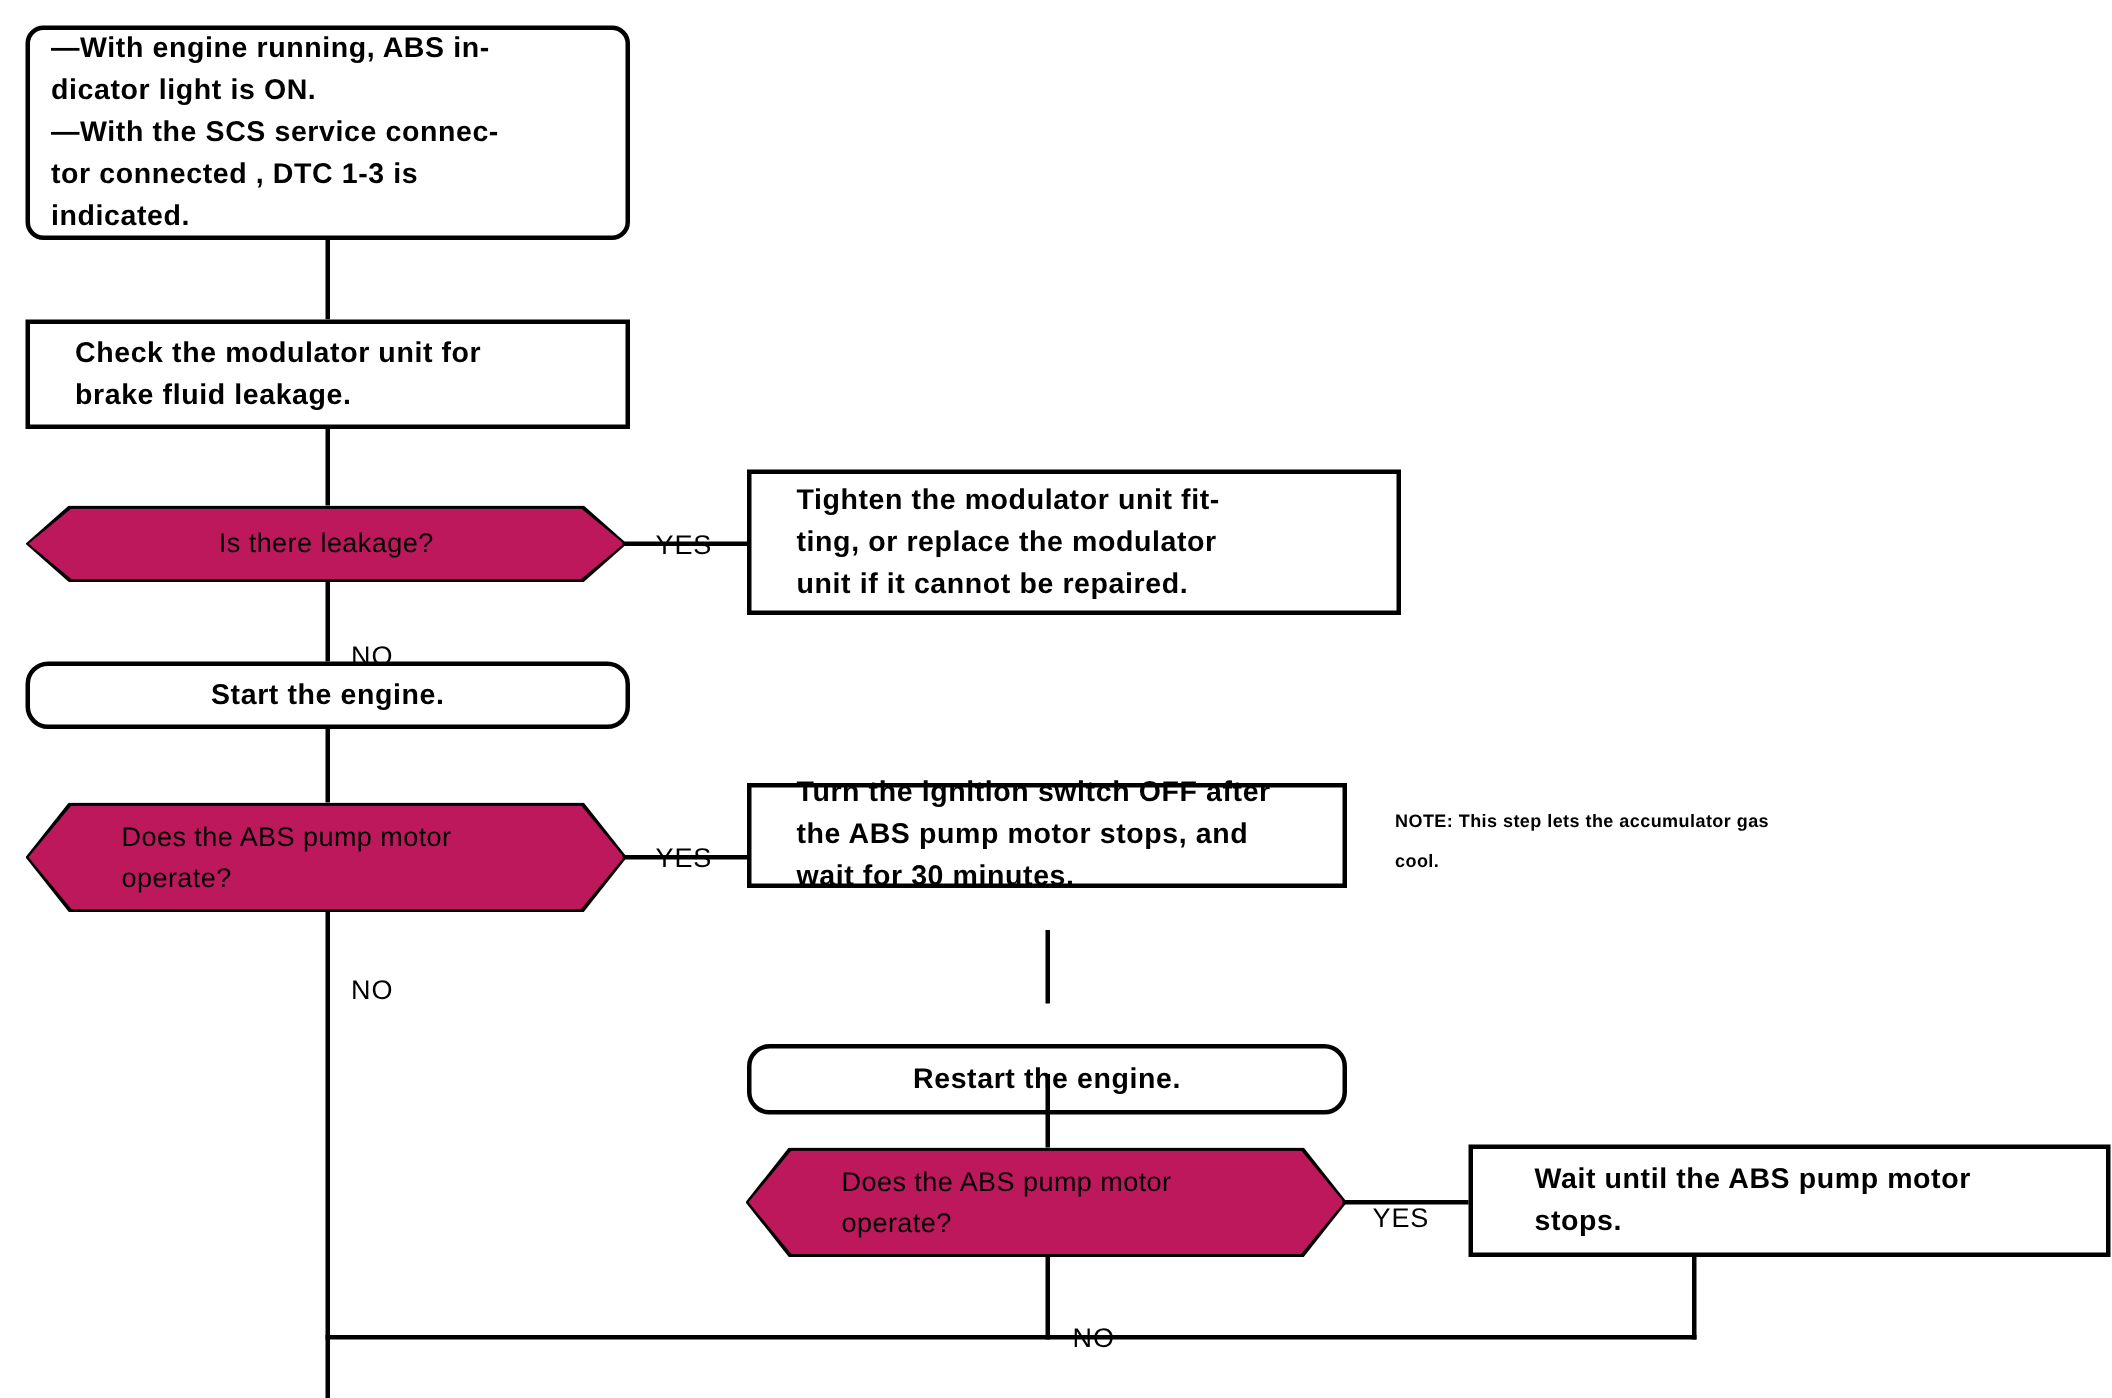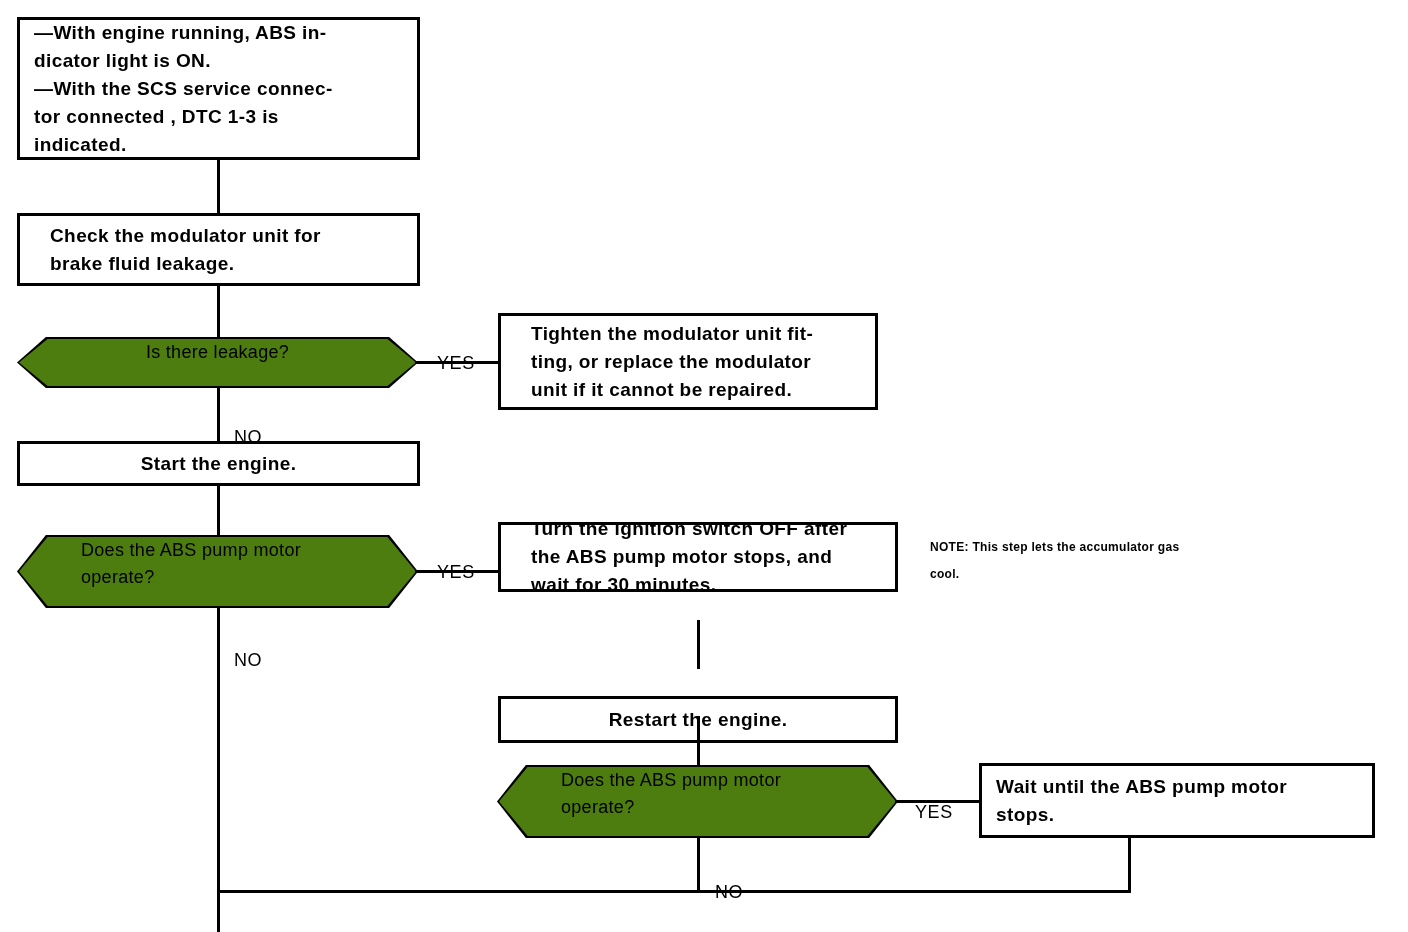--- a/index.html
+++ b/index.html
@@ -24,38 +24,39 @@
     background: #fff;
     display: flex;
     align-items: center;
     padding: 6px 14px;
   }
   .box .txt {
     display: block;
     width: 100%;
     white-space: pre-line;
   }
-  .box.center { justify-content: center; }
+  .box.center { justify-content: center; border-radius: 15px; }
   .box.center .txt { text-align: center; }
   .bold .txt { font-weight: bold; }
   .t19 .txt { font-size: 19px; line-height: 28px; letter-spacing: .4px; }
 
   
   .hex {
     position: absolute;
     box-sizing: border-box;
     background: #000;
     clip-path: polygon(0% 50%, 7.2% 0%, 92.8% 0%, 100% 50%, 92.8% 100%, 7.2% 100%);
   }
   .hex .inner {
     position: absolute;
     left: 2px; top: 2px; right: 2px; bottom: 2px;
-    background: #4d7c0f;
+    background: #be185d;
     clip-path: polygon(0% 50%, 7.2% 0%, 92.8% 0%, 100% 50%, 92.8% 100%, 7.2% 100%);
     display: flex;
+    align-items: center;
   }
   .hex .txt {
     display: block;
     white-space: pre-line;
     font-size: 18px;
     line-height: 27px;
     letter-spacing: .3px;
   }
   .hex.center .inner { justify-content: center; }
   .hex.center .txt { text-align: center; }
@@ -87,21 +88,21 @@
     letter-spacing: .3px;
     white-space: pre-line;
     width: 470px;
   }
 </style>
 </head>
 <body>
 
 <div id="page">
 
-  <div class="box bold t19" style="left:17px; top:17px; width:403px; height:143px;">
+  <div class="box bold t19" style="left:17px; top:17px; width:403px; height:143px;border-radius:12px;">
     <span class="txt">—With engine running, ABS in-
 dicator light is ON.
 —With the SCS service connec-
   tor connected  , DTC 1-3 is
   indicated.</span>
   </div>
 
   <div class="vline" style="left:217px; top:160px; height:53px;"></div>
 
   <div class="box bold t19" style="left:17px; top:213px; width:403px; height:73px; padding-left:30px;">
@@ -113,21 +114,21 @@
 
   <div class="hex center" style="left:17px; top:337px; width:401px; height:51px;">
     <div class="inner">
       <span class="txt">Is there leakage?</span>
     </div>
   </div>
 
   <div class="hline" style="left:415px; top:361px; width:85px;"></div>
   <div class="edgelabel" style="left:437px; top:329px;">YES</div>
 
-  <div class="box bold t19" style="left:498px; top:313px; width:380px; height:97px; padding-left:30px;">
+  <div class="box bold t19" style="left:498px; top:313px; width:436px; height:97px; padding-left:30px;">
     <span class="txt">Tighten the modulator unit fit-
 ting, or replace the modulator
 unit if it cannot be repaired.</span>
   </div>
 
   <div class="vline" style="left:217px; top:388px; height:53px;"></div>
   <div class="edgelabel" style="left:234px; top:403px;">NO</div>
 
   <div class="box bold t19 center" style="left:17px; top:441px; width:403px; height:45px;">
     <span class="txt">Start the engine.</span>
@@ -168,21 +169,21 @@
   <div class="hex lefttext" style="left:497px; top:765px; width:401px; height:73px;">
     <div class="inner">
       <span class="txt">Does the ABS pump motor
 operate?</span>
     </div>
   </div>
 
   <div class="hline" style="left:895px; top:800px; width:86px;"></div>
   <div class="edgelabel" style="left:915px; top:778px;">YES</div>
 
-  <div class="box bold t19" style="left:979px; top:763px; width:396px; height:75px; padding-left:14px;">
+  <div class="box bold t19" style="left:979px; top:763px; width:428px; height:75px; padding-left:41px;">
     <span class="txt">Wait until the ABS pump motor
 stops.</span>
   </div>
 
   <div class="vline" style="left:1128px; top:838px; height:55px;"></div>
 
   <div class="vline" style="left:697px; top:838px; height:55px;"></div>
   <div class="edgelabel" style="left:715px; top:858px;">NO</div>
 
   <div class="hline" style="left:217px; top:890px; width:914px;"></div>

